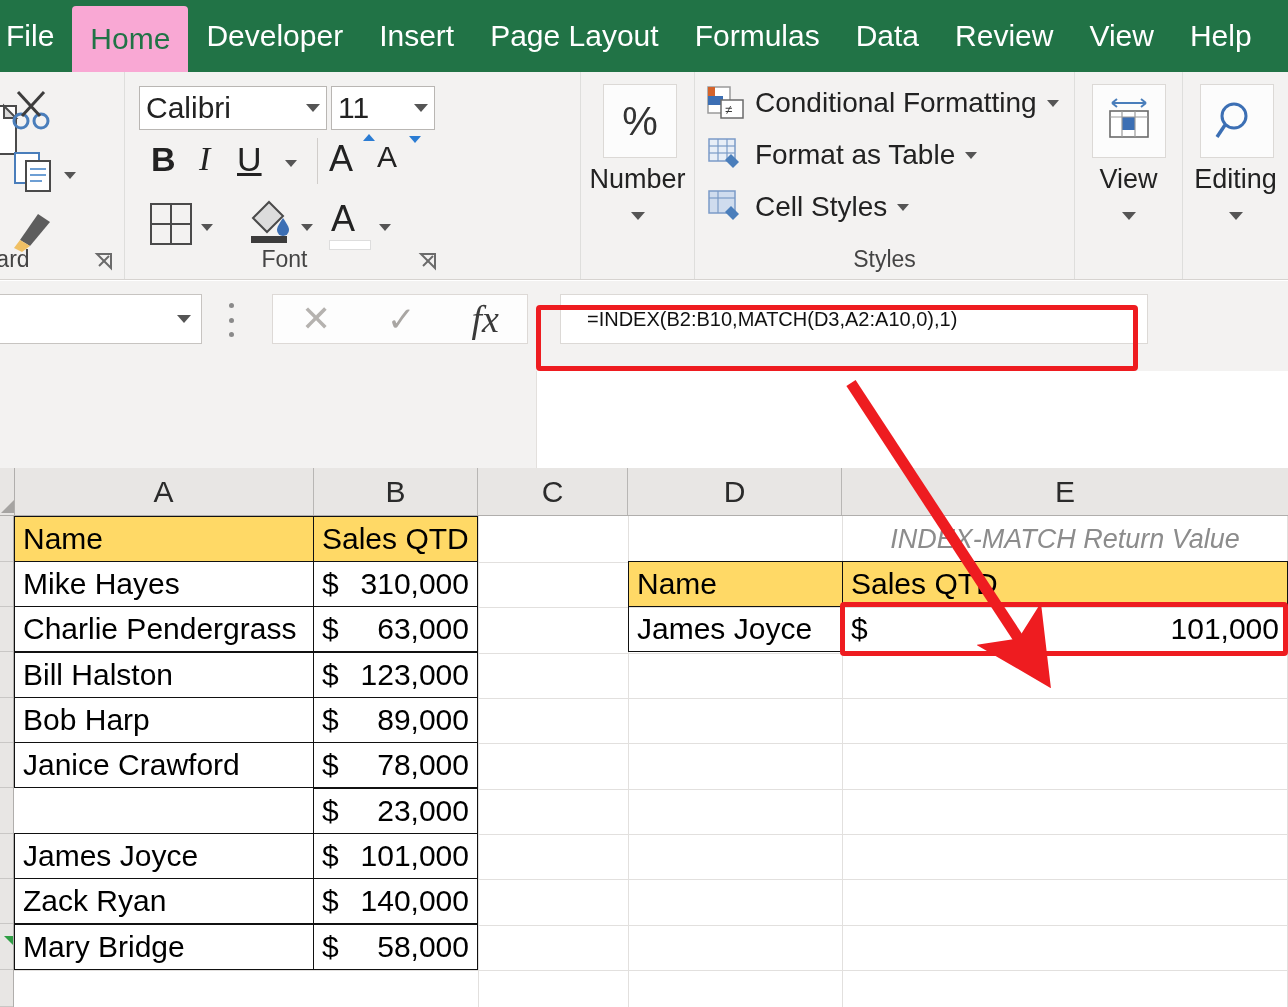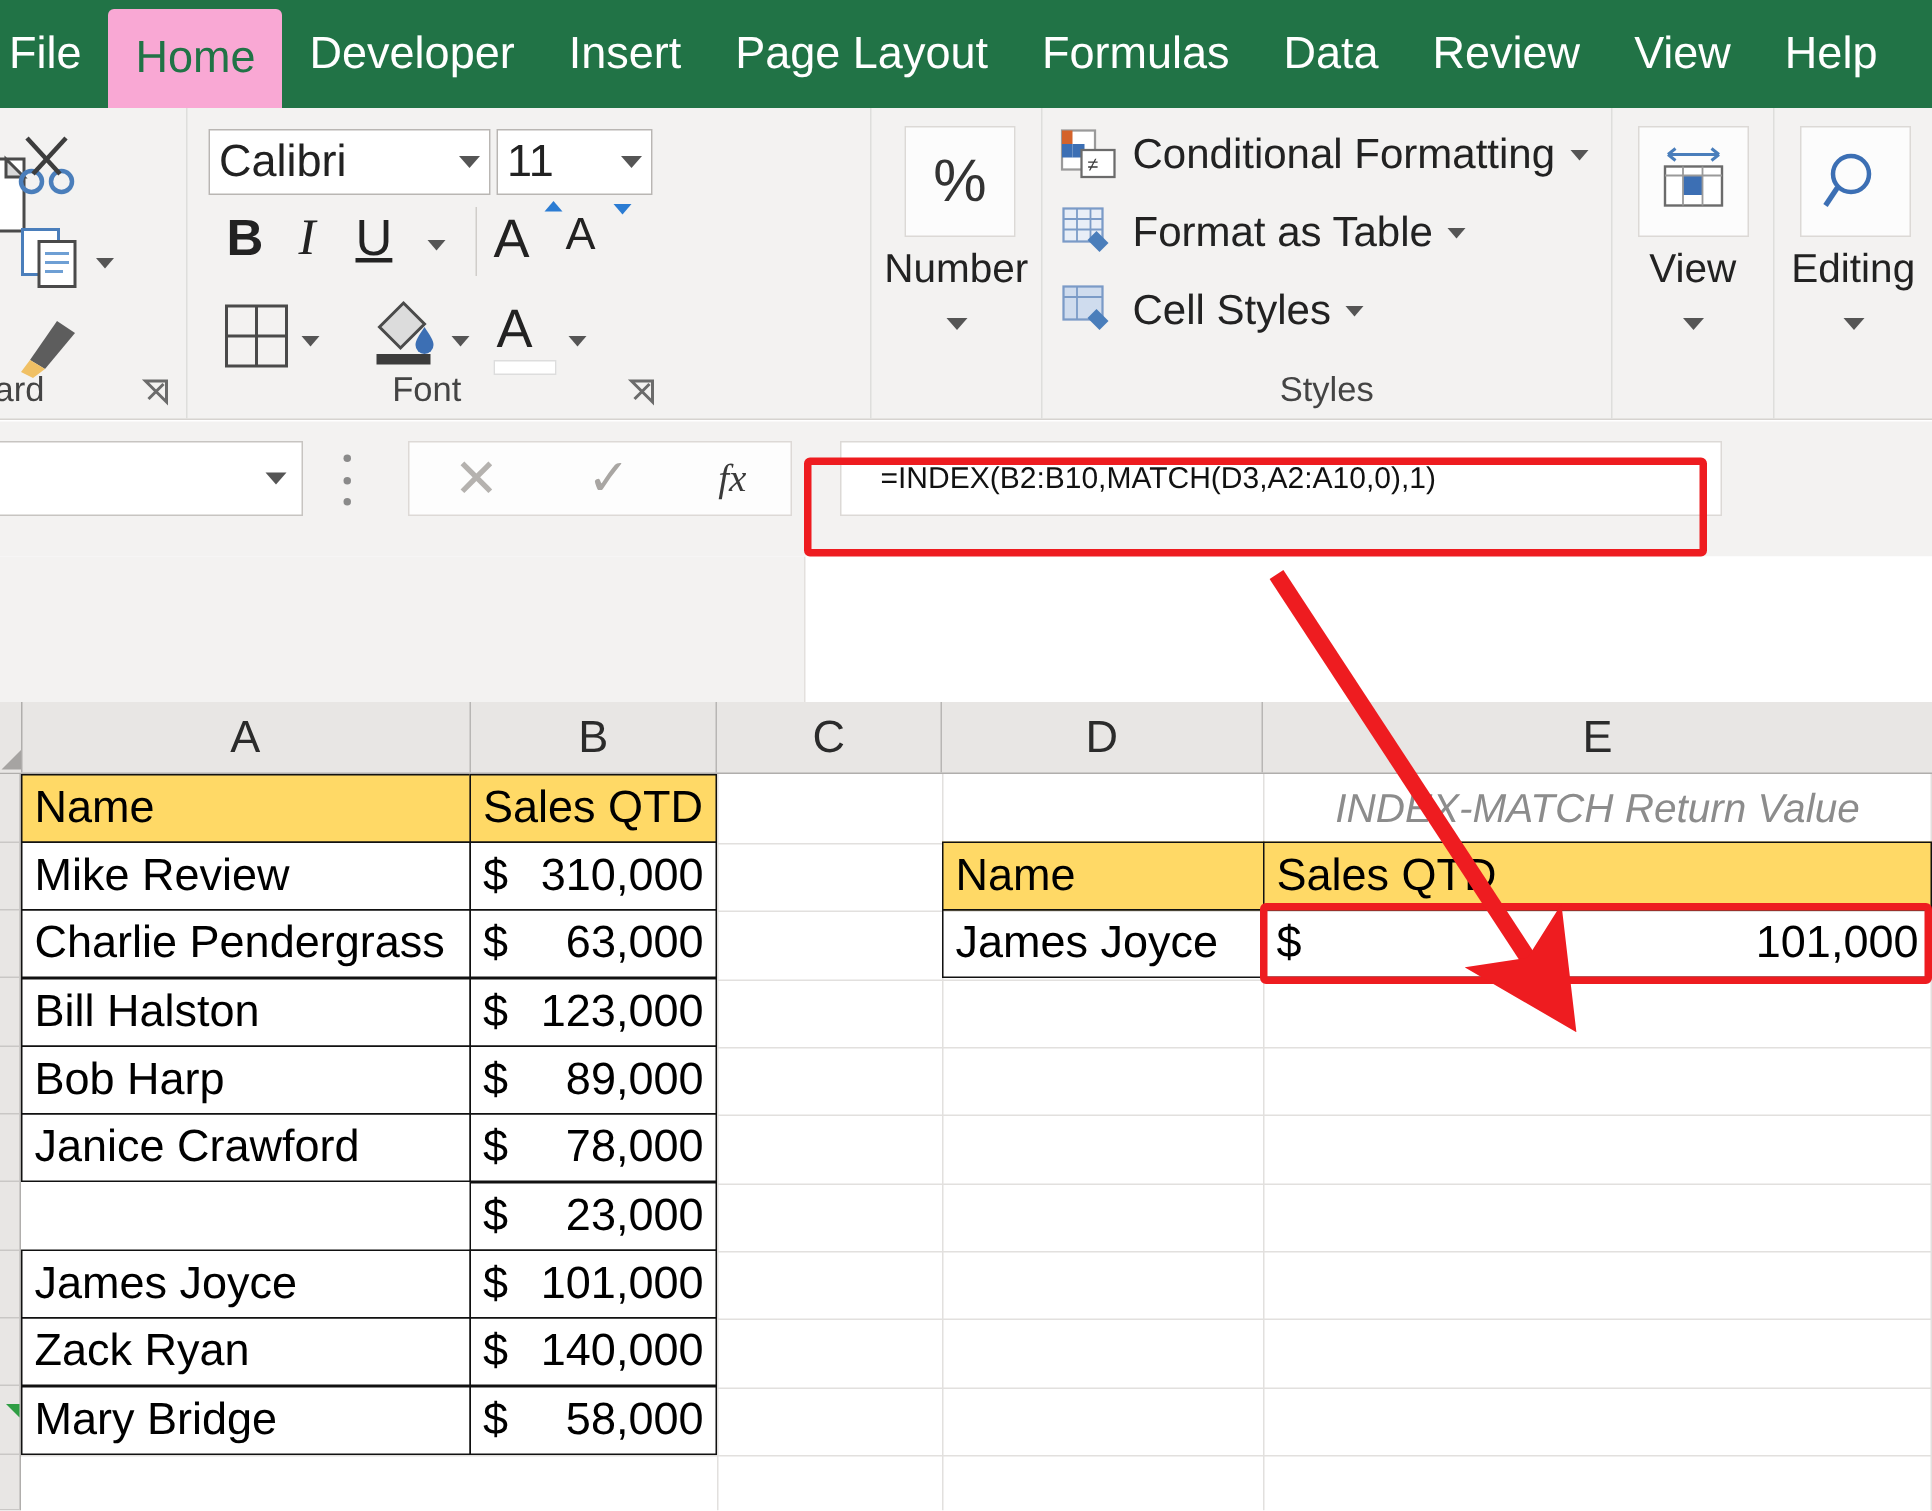--- a/index.html
+++ b/index.html
@@ -147,21 +147,21 @@
     display:flex;flex-direction:column;justify-content:space-between;align-items:center;
   }
   .dots i{width:5px;height:5px;background:#8a8a8a;border-radius:50%;display:block;}
   .fbtns{
     position:absolute;left:272px;top:13px;width:256px;height:50px;
     background:#fdfdfd;border:1px solid #ddd9d6;box-sizing:border-box;
     display:flex;align-items:center;justify-content:space-around;
   }
   .fb-x{font-size:36px;color:#b5b2af;line-height:1;}
   .fb-ck{font-size:34px;color:#a9a6a3;line-height:1;}
-  .fb-fx{font-size:26px;color:#3a3a3a;font-family:"Liberation Serif",serif;font-style:italic;}
+  .fb-fx{font-size:38px;color:#3a3a3a;font-family:"Liberation Serif",serif;font-style:italic;}
   .formulainput{
     position:absolute;left:542px;top:13px;width:588px;height:50px;
     background:#ffffff;border:1px solid #dcd9d6;box-sizing:border-box;
     display:flex;align-items:center;padding:0 26px;
     font-size:20px;color:#111;white-space:nowrap;margin-left:18px;
   }
   .fhl{
     position:absolute;left:536px;top:305px;width:602px;height:66px;
     border:5px solid #ee1c20;border-radius:4px;box-sizing:border-box;
     pointer-events:none;
@@ -487,21 +487,21 @@
     <div class="gline-h" style="left:478px;top:275px;width:810px;"></div>
     <div class="gline-h" style="left:478px;top:321px;width:810px;"></div>
     <div class="gline-h" style="left:478px;top:366px;width:810px;"></div>
     <div class="gline-h" style="left:478px;top:411px;width:810px;"></div>
     <div class="gline-h" style="left:478px;top:457px;width:810px;"></div>
     <div class="gline-h" style="left:14px;top:502px;width:1274px;"></div>
 
     <div class="cell hdr-yellow bdr" style="left:14px;top:48px;width:300px;height:46px;">Name</div>
     <div class="cell hdr-yellow bdr" style="left:313px;top:48px;width:165px;height:46px;">Sales QTD</div>
 
-    <div class="cell bdr" style="left:14px;top:93px;width:300px;height:46px;">Mike Review</div>
+    <div class="cell bdr" style="left:14px;top:93px;width:300px;height:46px;">Mike Hayes</div>
     <div class="cell bdr money" style="left:313px;top:93px;width:165px;height:46px;">
       <span class="sym">$</span>
       <span>310,000</span>
     </div>
 
     <div class="cell bdr" style="left:14px;top:138px;width:300px;height:46px;">Charlie Pendergrass</div>
     <div class="cell bdr money" style="left:313px;top:138px;width:165px;height:46px;">
       <span class="sym">$</span>
       <span>63,000</span>
     </div>

